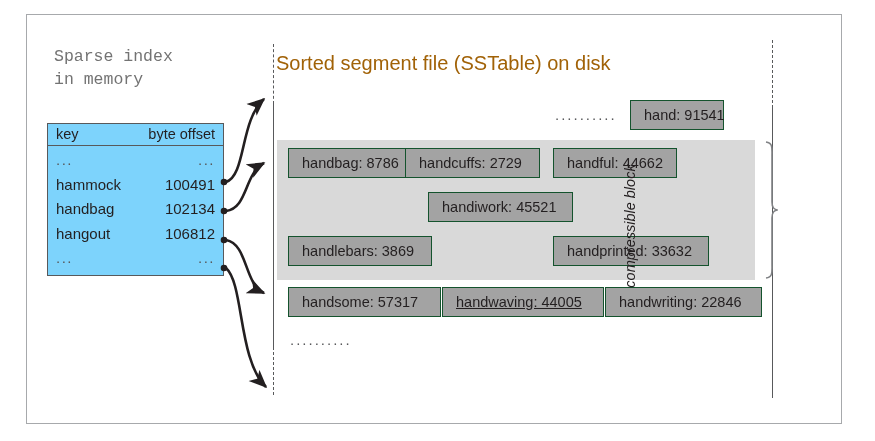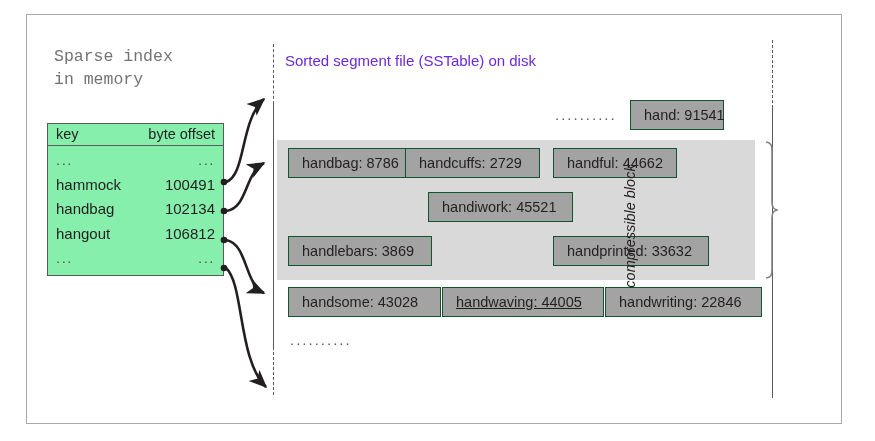--- a/index.html
+++ b/index.html
@@ -44,21 +44,21 @@
     font-family: Liberation Mono, monospace;
   }
   
   .index-table {
     position: absolute;
     left: 47px;
     top: 123px;
     width: 177px;
     border: 1px solid #58595b;
     box-sizing: border-box;
-    background: #86efac;
+    background: #7dd3fc;
   }
   .idx-head {
     display: flex;
     justify-content: space-between;
     padding: 2px 8px 3px 8px;
     border-bottom: 1px solid #58595b;
     font-size: 14.5px;
   }
   .idx-body {
     padding: 2px 8px 4px 8px;
@@ -71,24 +71,24 @@
     white-space: nowrap;
   }
   .idx-row .k { text-align: left; }
   .idx-row .v { text-align: right; }
   .idx-row.dots .k,
   .idx-row.dots .v { color: #58595b; letter-spacing: 1.5px; }
 
   
   .sstable-title {
     position: absolute;
-    left: 285px;
+    left: 276px;
     top: 52px;
-    font-size: 15px;
-    color: #6d28d9;
+    font-size: 20px;
+    color: #a16207;
     white-space: nowrap;
   }
 
   
   .vline-solid {
     position: absolute;
     background: #58595b;
     width: 1px;
   }
   .vline-dash {
@@ -214,21 +214,21 @@
 
   <div class="cell" style="left:288px; top:148px; width:128px;">handbag: 8786</div>
   <div class="cell" style="left:405px; top:148px; width:135px;">handcuffs: 2729</div>
   <div class="cell" style="left:553px; top:148px; width:124px;">handful: 44662</div>
 
   <div class="cell" style="left:428px; top:192px; width:145px;">handiwork: 45521</div>
 
   <div class="cell" style="left:288px; top:236px; width:144px;">handlebars: 3869</div>
   <div class="cell" style="left:553px; top:236px; width:156px;">handprinted: 33632</div>
 
-  <div class="cell" style="left:288px; top:287px; width:153px;">handsome: 43028</div>
+  <div class="cell" style="left:288px; top:287px; width:153px;">handsome: 57317</div>
   <div class="cell" style="left:442px; top:287px; width:162px;text-decoration:underline;">handwaving: 44005</div>
   <div class="cell" style="left:605px; top:287px; width:157px;">handwriting: 22846</div>
 
   <div class="row-ellipsis" style="left:290px; top:331px;">..........</div>
 
   <svg class="brace" viewBox="0 0 14 140">
     <path d="M 2,2 C 9,3 8,8 8,16 L 8,62 C 8,68 10,69 13,70 C 10,71 8,72 8,78 L 8,124 C 8,132 9,137 2,138" fill="none" stroke="#808285" stroke-width="1.6"></path>
   </svg>
   <div class="comp-label">compressible block</div>
 

